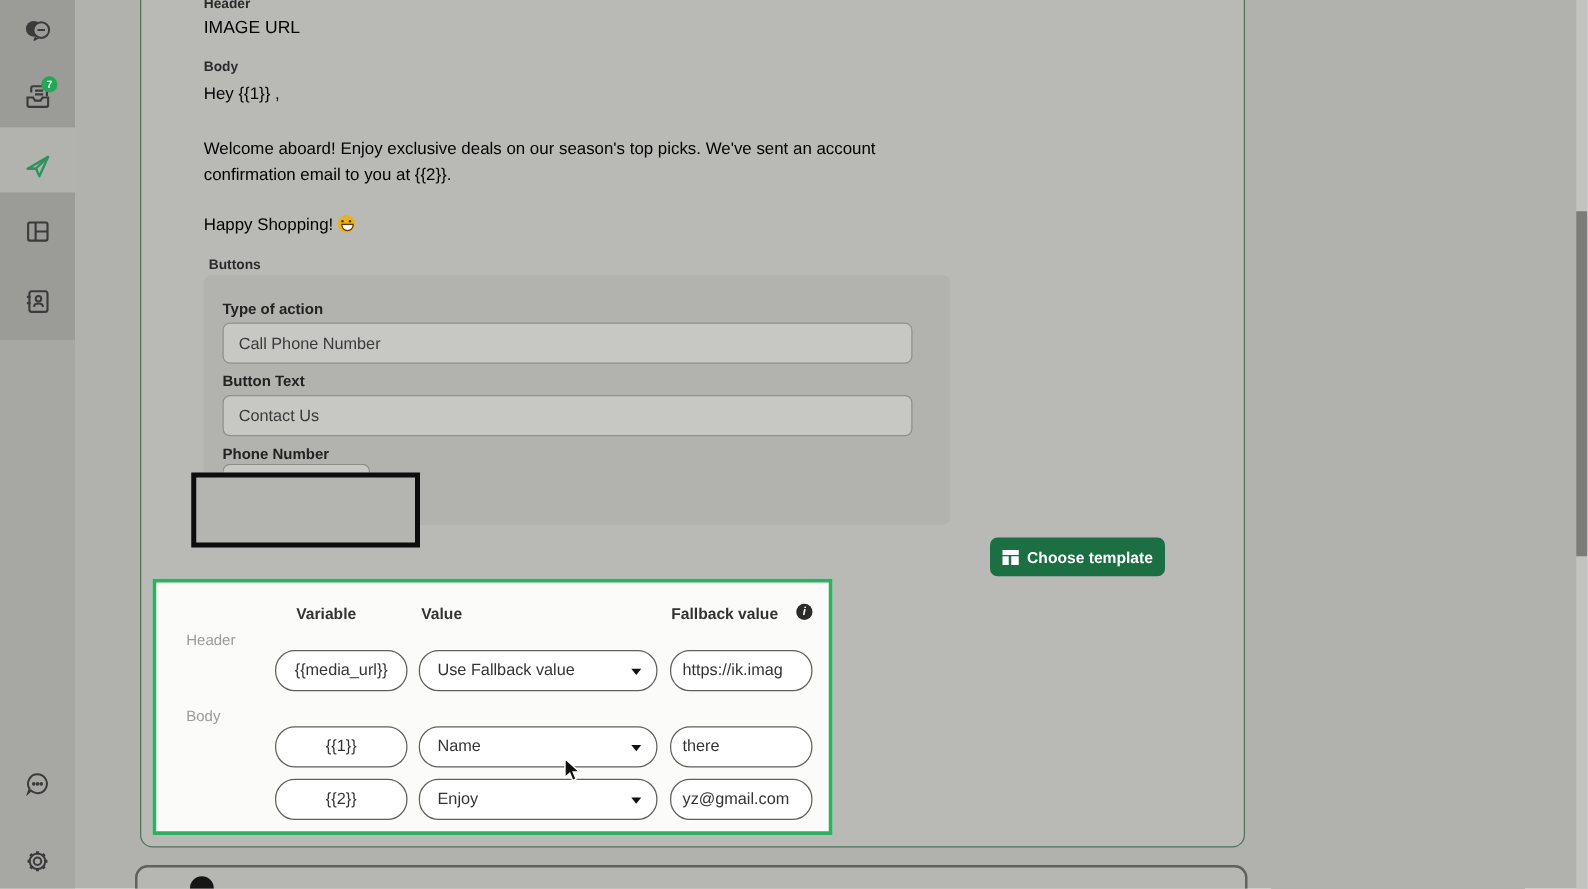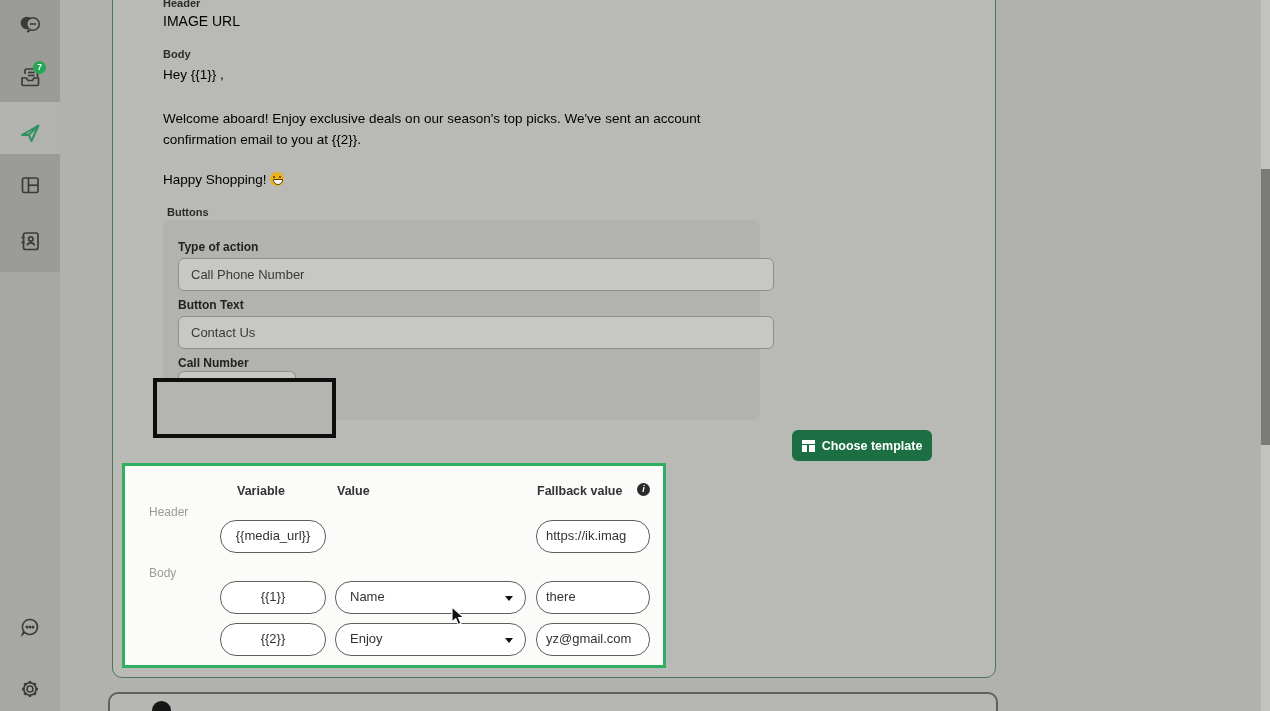--- a/index.html
+++ b/index.html
@@ -18,21 +18,21 @@
            color:#fff; font-size:8.5px; font-weight:bold; text-align:center; line-height:13px; }
 
   
   .card { position:absolute; left:112px; top:-10px; width:884px; height:688px; background:#b9bab6;
           border:1.5px solid #50735e; border-radius:10px; }
   .lbl-sm { position:absolute; font-size:11px; font-weight:bold; color:#2b2b2b; }
   .txt { position:absolute; font-size:13.5px; color:#000000; }
 
   .btns-panel { position:absolute; left:163px; top:220px; width:597px; height:200px; background:#b2b3ae; border-radius:6px; }
   .fld-lbl { position:absolute; font-size:12px; font-weight:bold; color:#222; }
-  .fld { position:absolute; height:33px; width:596px; left:178px; background:#c7c8c4; border:1px solid #8e8f8b;
+  .fld { position:absolute; height:33px; width:552px; left:178px; background:#c7c8c4; border:1px solid #8e8f8b;
          border-radius:6px; font-size:13px; color:#3a3a3a; line-height:31px; padding-left:12px; }
   .fld-partial { position:absolute; left:178px; top:371px; width:118px; height:10px; background:#c7c8c4;
                  border:1px solid #8e8f8b; border-bottom:none; border-radius:6px 6px 0 0; }
   .blackbox { position:absolute; left:153px; top:378px; width:183px; height:60px; background:#b4b5b1;
               border:4px solid #0d0d0d; z-index:5; }
 
   .choose-btn { position:absolute; left:792px; top:430px; width:140px; height:31px; background:#1b6f42;
                 border:none; border-radius:6px; color:#fff; font-size:12.5px; font-weight:bold;
                 display:flex; align-items:center; justify-content:center; gap:7px; cursor:pointer;
                 font-family:"Liberation Sans", sans-serif; }
@@ -159,21 +159,21 @@
 
   <div class="lbl-sm" style="left:167px; top:206px;">Buttons</div>
 
   <div class="btns-panel"></div>
   <div class="fld-lbl" style="left:178px; top:240px;">Type of action</div>
   <div class="fld" style="top:258px;">Call Phone Number</div>
 
   <div class="fld-lbl" style="left:178px; top:298px;">Button Text</div>
   <div class="fld" style="top:316px;">Contact Us</div>
 
-  <div class="fld-lbl" style="left:178px; top:356px;">Call Number</div>
+  <div class="fld-lbl" style="left:178px; top:356px;">Phone Number</div>
   <div class="fld-partial"></div>
 
   <div class="blackbox"></div>
 
   <button class="choose-btn">
     <span class="tpl-icon">
       <i style="left:0; top:0; width:13px; height:4px;"></i>
       <i style="left:0; top:5.5px; width:5.5px; height:6.5px;"></i>
       <i style="left:7px; top:5.5px; width:6px; height:6.5px;"></i>
     </span>
@@ -182,20 +182,24 @@
 
   <div class="vars-panel">
     <div class="vp-colhdr" style="left:112px;">Variable</div>
     <div class="vp-colhdr" style="left:212px;">Value</div>
     <div class="vp-colhdr" style="left:412px;">Fallback value</div>
     <div class="info-i">i</div>
 
     <div class="vp-rowlbl" style="left:24px; top:39px;">Header</div>
 
     <div class="vp-input vp-var" style="top:54px;">{{media_url}}</div>
+    <div class="vp-input vp-sel" style="top:54px;">
+      <span>Use Fallback value</span>
+      <span class="caret"></span>
+    </div>
     <div class="vp-input vp-fb" style="top:54px;">https://ik.imag</div>
 
     <div class="vp-rowlbl" style="left:24px; top:100px;">Body</div>
 
     <div class="vp-input vp-var" style="top:115px;">{{1}}</div>
     <div class="vp-input vp-fb" style="top:115px;">there</div>
     <div class="vp-input vp-sel" style="top:115px;">
       <span>Name</span>
       <span class="caret"></span>
     </div>

